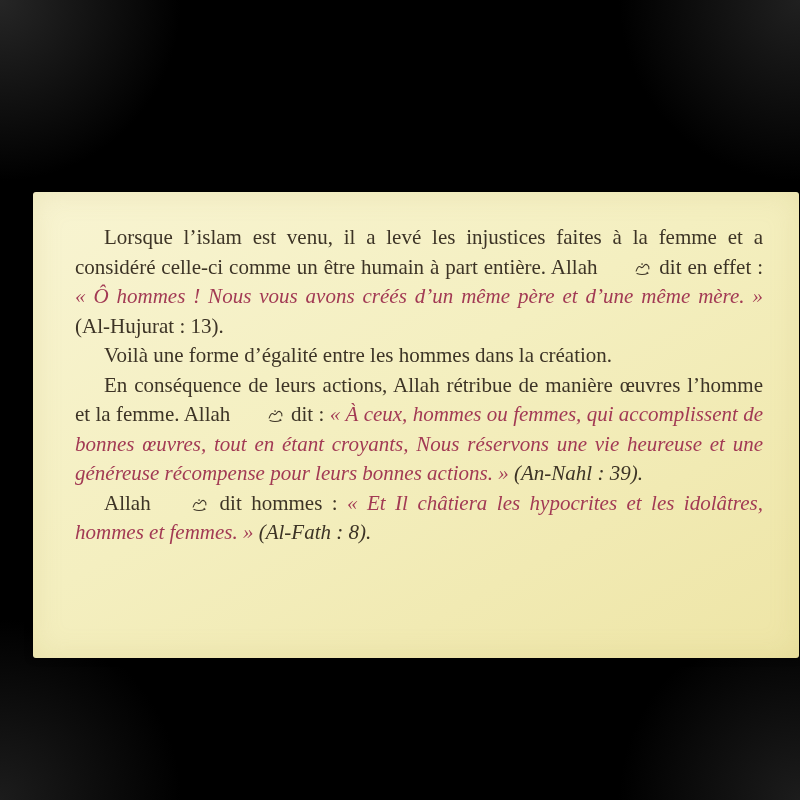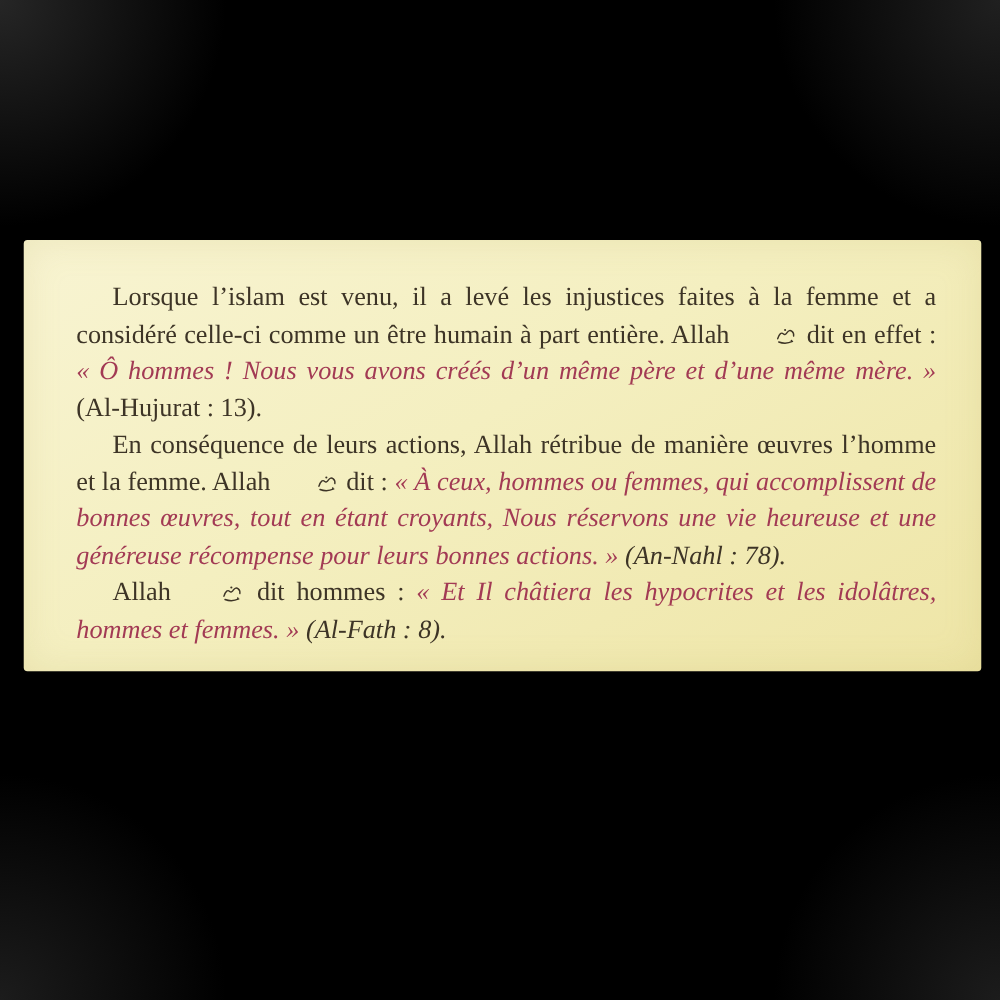--- a/index.html
+++ b/index.html
@@ -10,22 +10,22 @@
     background:
       radial-gradient(circle at 0% 0%,   #262626 0, rgba(0,0,0,0) 16%),
       radial-gradient(circle at 100% 0%, #202020 0, rgba(0,0,0,0) 16%),
       radial-gradient(circle at 0% 100%, #1c1c1c 0, rgba(0,0,0,0) 16%),
       radial-gradient(circle at 100% 100%, #1c1c1c 0, rgba(0,0,0,0) 16%),
       #000000;
     font-family: "Liberation Serif", serif;
   }
   .book-page {
     position: absolute;
-    left: 19px; top: 192px;
-    width: 766px; height: 345px;
+    left: 33px; top: 192px;
+    width: 766px; height: 466px;
     background: linear-gradient(150deg, #f8f4d2 0%, #f4efc0 45%, #eee5a6 100%);
     border-radius: 3px;
     box-shadow: 0 0 7px rgba(0,0,0,0.65), inset 0 0 30px rgba(190,170,90,0.18);
   }
   .text-block {
     position: absolute;
     left: 42px; right: 36px; top: 31px;
     font-size: 21px;
     line-height: 29.5px;
     color: #3d3426;
@@ -46,30 +46,31 @@
       <p class="para"><span class="normal">Lorsque l’islam est venu, il a levé les injustices faites à la femme et a considéré celle-ci comme un être humain à part entière. Allah </span><span class="callig">
   <svg width="17" height="15" viewBox="0 0 20 17" aria-hidden="true">
     <g fill="none" stroke="#3d3426" stroke-width="1.3" stroke-linecap="round">
       <path d="M2.5 11.5 q2.5 -7.5 5.5 -4.5 q1.5 1.5 3.5 -1.5 q2 -3 4.5 -1 q2 1.6 1.5 4.5"></path>
       <path d="M3.5 14.5 q6.5 2.5 13 -0.5"></path>
     </g>
     <circle cx="9.5" cy="3.2" r="1" fill="#3d3426"></circle>
     <circle cx="15.5" cy="13.2" r="0.8" fill="#3d3426"></circle>
   </svg>
 </span><span class="normal"> dit en effet : </span><span class="quote">« Ô hommes ! Nous vous avons créés d’un même père et d’une même mère. »</span><span class="normal"> (Al-Hujurat : 13).</span></p>
+      <p class="para"><span class="normal">Voilà une forme d’égalité entre les hommes dans la création.</span></p>
       <p class="para"><span class="normal">En conséquence de leurs actions, Allah rétribue de manière œuvres l’homme et la femme. Allah </span><span class="callig">
   <svg width="17" height="15" viewBox="0 0 20 17" aria-hidden="true">
     <g fill="none" stroke="#3d3426" stroke-width="1.3" stroke-linecap="round">
       <path d="M2.5 11.5 q2.5 -7.5 5.5 -4.5 q1.5 1.5 3.5 -1.5 q2 -3 4.5 -1 q2 1.6 1.5 4.5"></path>
       <path d="M3.5 14.5 q6.5 2.5 13 -0.5"></path>
     </g>
     <circle cx="9.5" cy="3.2" r="1" fill="#3d3426"></circle>
     <circle cx="15.5" cy="13.2" r="0.8" fill="#3d3426"></circle>
   </svg>
-</span><span class="normal"> dit  : </span><span class="quote">« À ceux, hommes ou femmes, qui accomplissent de bonnes œuvres, tout en étant croyants, Nous réservons une vie heureuse et une généreuse récompense pour leurs bonnes actions. »</span><span class="normal"> </span><span class="reference-italic">(An-Nahl : 78).</span></p>
+</span><span class="normal"> dit  : </span><span class="quote">« À ceux, hommes ou femmes, qui accomplissent de bonnes œuvres, tout en étant croyants, Nous réservons une vie heureuse et une généreuse récompense pour leurs bonnes actions. »</span><span class="normal"> </span><span class="reference-italic">(An-Nahl : 39).</span></p>
       <p class="para"><span class="normal">Allah </span><span class="callig">
   <svg width="17" height="15" viewBox="0 0 20 17" aria-hidden="true">
     <g fill="none" stroke="#3d3426" stroke-width="1.3" stroke-linecap="round">
       <path d="M2.5 11.5 q2.5 -7.5 5.5 -4.5 q1.5 1.5 3.5 -1.5 q2 -3 4.5 -1 q2 1.6 1.5 4.5"></path>
       <path d="M3.5 14.5 q6.5 2.5 13 -0.5"></path>
     </g>
     <circle cx="9.5" cy="3.2" r="1" fill="#3d3426"></circle>
     <circle cx="15.5" cy="13.2" r="0.8" fill="#3d3426"></circle>
   </svg>
 </span><span class="normal"> dit hommes : </span><span class="quote">« Et Il châtiera les hypocrites et les idolâtres, hommes et femmes. »</span><span class="normal"> </span><span class="reference-italic">(Al-Fath : 8).</span></p>

